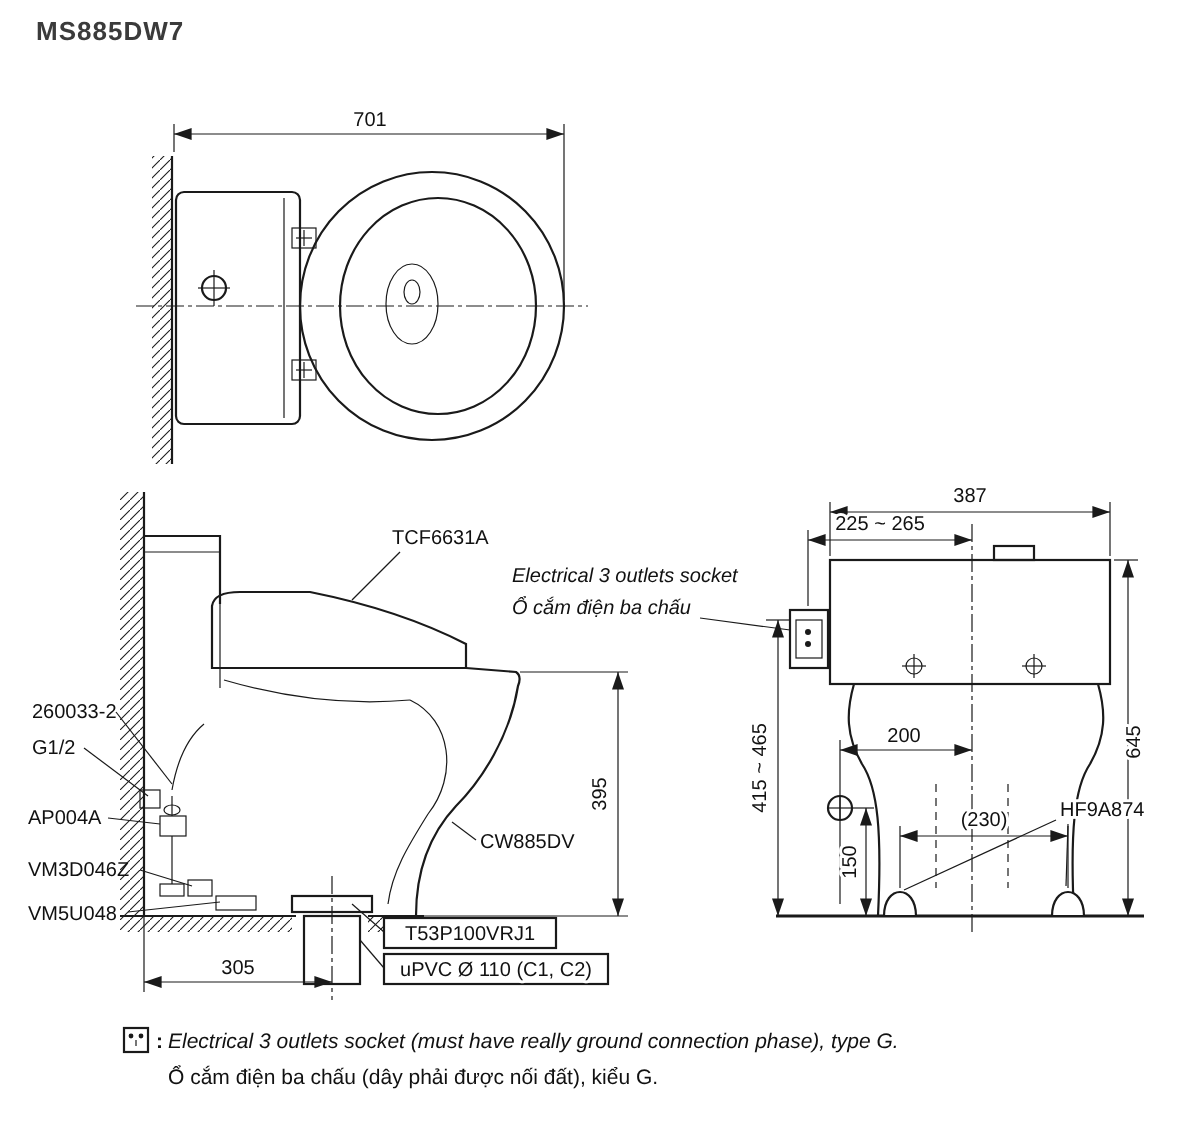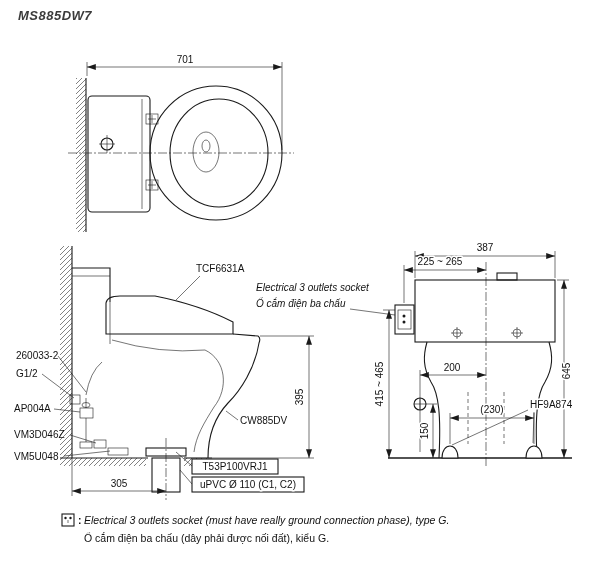--- a/index.html
+++ b/index.html
@@ -1,18 +1,18 @@
 <!DOCTYPE html>
 <html><head>
 <meta charset="utf-8">
 <style>
   *{box-sizing:border-box}
   html,body{margin:0;padding:0;background:#fff}
   .page{position:relative;width:600px;height:562px;background:#fff;font-family:"Liberation Sans",sans-serif;overflow:hidden}
-  .title{position:absolute;left:18px;top:8px;font-size:13px;font-weight:bold;font-style:italic;color:#3b3b3b;letter-spacing:.5px}
+  .title{position:absolute;left:18px;top:8px;font-size:13px;font-weight:bold;color:#3b3b3b;letter-spacing:.5px}
   svg{display:block;position:absolute;left:0;top:0}
   .ln{fill:none;stroke:#1a1a1a;stroke-width:1.1}
   .lnw{fill:none;stroke:#1a1a1a;stroke-width:1.4}
   .thin{fill:none;stroke:#1a1a1a;stroke-width:.6}
   .dim{fill:none;stroke:#1a1a1a;stroke-width:.6}
   .cl{fill:none;stroke:#1a1a1a;stroke-width:.6;stroke-dasharray:9 2 2 2}
   .dash{stroke-dasharray:4 3}
   .boxfill{fill:#fff}
   text{fill:#111;font-size:10px;font-family:"Liberation Sans",sans-serif}
   .it{font-style:italic}

